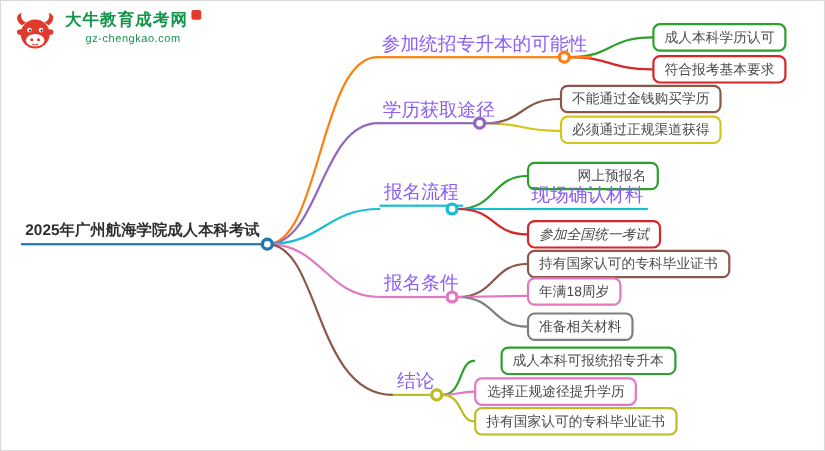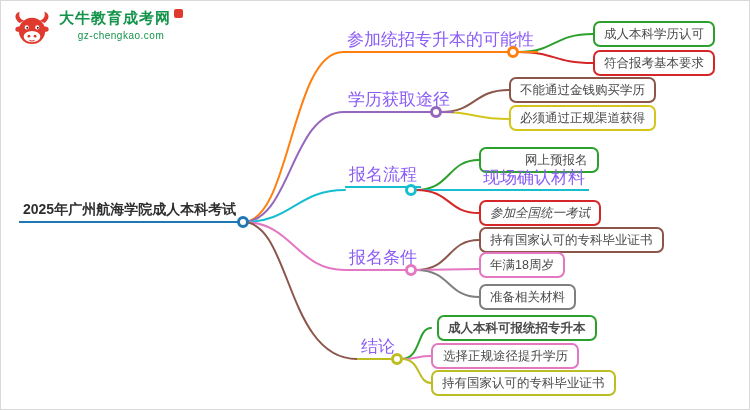--- a/index.html
+++ b/index.html
@@ -141,21 +141,21 @@
     <span>年满18周岁</span>
   </div>
   <div class="mm-box" style="left: 478px; top: 283px; border-color: rgb(127, 127, 127);">
     <span>准备相关材料</span>
   </div>
 
   <div class="mm-underline" style="left: 356px; top: 337px; border-bottom-color: rgb(188, 189, 34);">
     <span>结论</span>
   </div>
   <div class="mm-circle" style="left: 390px; top: 352px; border-color: rgb(188, 189, 34);"></div>
-  <div class="mm-box" style="left: 436px; top: 314px; border-color: rgb(44, 160, 44); font-weight: bold;">
+  <div class="mm-box" style="left: 454px; top: 314px; border-color: rgb(44, 160, 44);">
     <span>成人本科可报统招专升本</span>
   </div>
   <div class="mm-box" style="left: 430px; top: 342px; border-color: rgb(227, 119, 194); padding-left: 10px;">
     <span>选择正规途径提升学历</span>
   </div>
   <div class="mm-box" style="left: 430px; top: 369px; border-color: rgb(188, 189, 34);">
     <span>持有国家认可的专科毕业证书</span>
   </div>
 
 </div>

